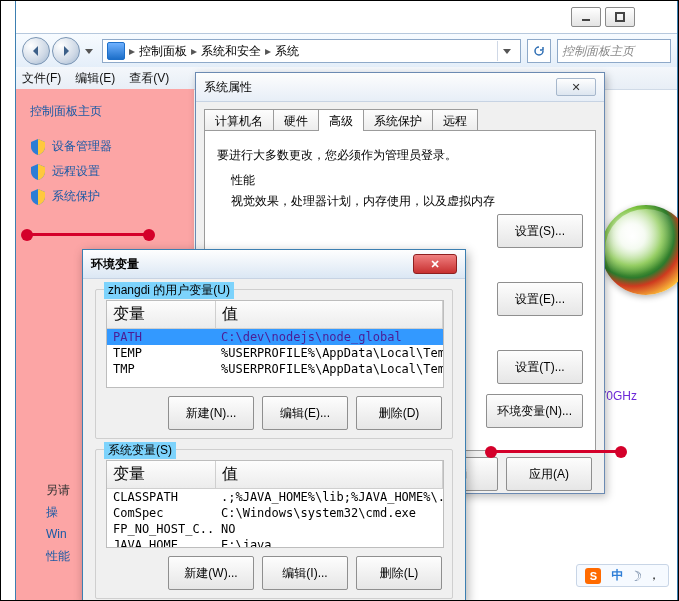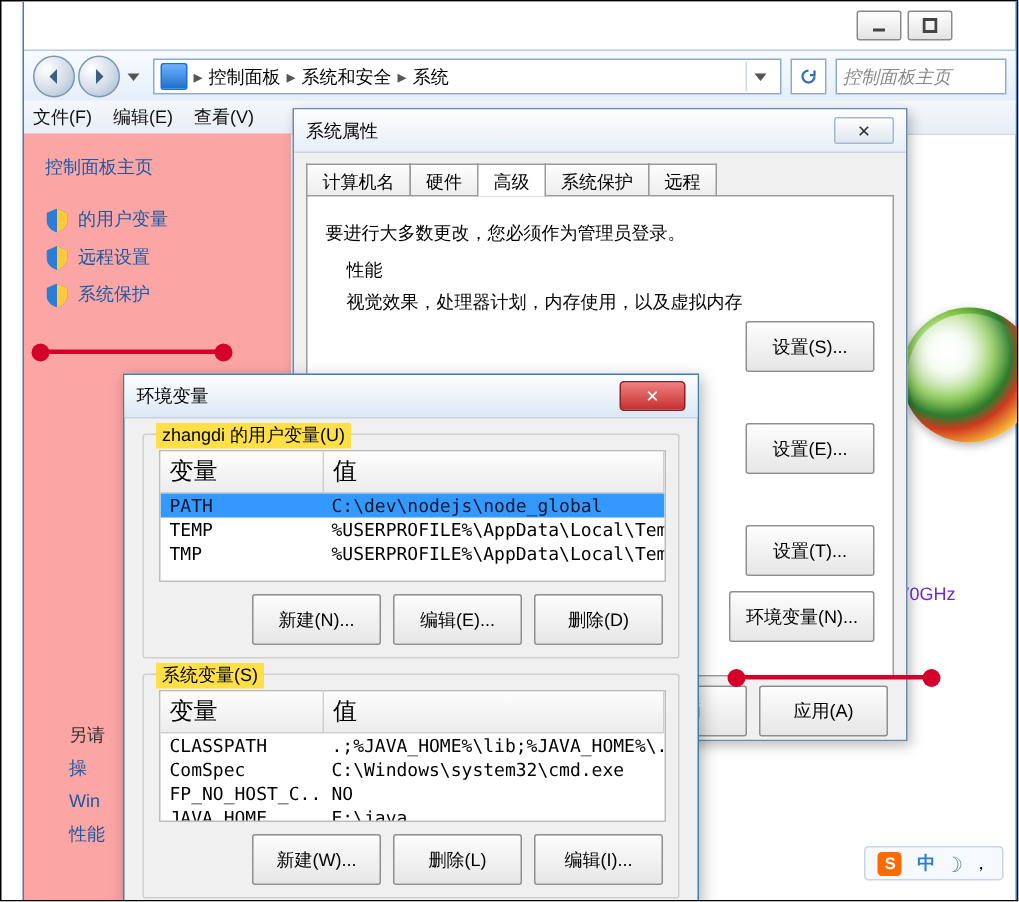--- a/index.html
+++ b/index.html
@@ -58,35 +58,35 @@
   .tab-body{position:absolute;left:8px;right:8px;top:57px;bottom:42px;border:1px solid #9b9b9b;background:#fff;padding:12px;box-sizing:border-box;}
   .para{margin:4px 0;}
   .sub{margin-left:14px;}
   .groupbox{border:none;margin:8px 0 10px;padding:0;}
   .btnrow{text-align:right;margin-top:4px;}
   .winbtn{min-width:86px;height:34px;border:1px solid #8f8f8f;background:linear-gradient(#fdfdfd,#e6e6e6);border-radius:2px;padding:0 10px;font-size:12px;font-family:inherit;}
   .dlg1-foot{position:absolute;left:0;right:0;bottom:0;height:38px;display:flex;align-items:center;justify-content:flex-end;gap:8px;padding:0 12px;background:#f0f0f0;}
 
   
   .dlg2{position:absolute;left:81px;top:248px;width:382px;height:352px;background:#f0f0f0;border:1px solid #3c7fb1;box-shadow:2px 3px 10px rgba(0,0,0,.3);}
-  .dlg2 .dlg-title{background:linear-gradient(#fefefe,#dbe7f4);}
+  .dlg2 .dlg-title{background:linear-gradient(#fefefe,#dbe7f4);font-weight:bold;}
   .dlg2 .dlg-close.red{background:linear-gradient(#f08080,#c73030);border-color:#8e2020;color:#fff;width:42px;height:18px;border-radius:3px;}
   .gb{position:relative;border:1px solid #cfcfcf;margin:10px 12px;padding:10px 10px 8px;border-radius:2px;}
-  .gb-title{position:absolute;top:-8px;left:8px;background:#fde047;padding:0 4px;font-size:12px;}
+  .gb-title{position:absolute;top:-8px;left:8px;background:#7dd3fc;padding:0 4px;font-size:12px;}
   .tbl{width:100%;border:1px solid #bdbdbd;background:#fff;height:86px;overflow:hidden;}
   .tbl-head{display:flex;background:linear-gradient(#fdfdfd,#ececec);border-bottom:1px solid #cfcfcf;}
   .th{padding:3px 6px;font-size:16px;border-right:1px solid #cfcfcf;}
   .th.c1{width:96px;}
   .th.c2{flex:1;}
   .tbl-body{font-family:SimSun,monospace;font-size:12px;}
   .tr{display:flex;}
   .td{padding:1px 6px;white-space:nowrap;overflow:hidden;}
   .td.c1{width:96px;}
   .td.c2{flex:1;}
-  .tr.sel{background:#3399ff;color:#0f172a;}
+  .tr.sel{background:#3399ff;color:#4c1d95;}
   .gb .btnrow{display:flex;justify-content:flex-end;gap:8px;margin-top:8px;}
 
   .arrow-tri{width:0;height:0;border-left:4px solid transparent;border-right:4px solid transparent;border-top:5px solid #555;}
 </style>
 </head>
 <body>
 
 <div class="stage">
 
   <div class="wnd-main">
@@ -152,21 +152,21 @@
     <div class="leftpane">
       <span class="cp-home">控制面板主页</span>
       <div id="side-items">
           <div class="side-item">
             <span class="side-icon">
               <svg class="shield" viewBox="0 0 14 16">
                 <path d="M7 0 L14 3 V8 C14 12 10.5 15 7 16 C3.5 15 0 12 0 8 V3 Z" fill="#2d7dd6"></path>
                 <path d="M7 0 L14 3 V8 C14 12 10.5 15 7 16 V0 Z" fill="#ffc83d"></path>
               </svg>
             </span>
-            <span class="side-link">的用户变量</span>
+            <span class="side-link">设备管理器</span>
           </div>
           <div class="side-item">
             <span class="side-icon">
               <svg class="shield" viewBox="0 0 14 16">
                 <path d="M7 0 L14 3 V8 C14 12 10.5 15 7 16 C3.5 15 0 12 0 8 V3 Z" fill="#2d7dd6"></path>
                 <path d="M7 0 L14 3 V8 C14 12 10.5 15 7 16 V0 Z" fill="#ffc83d"></path>
               </svg>
             </span>
             <span class="side-link">远程设置</span>
           </div>
@@ -296,19 +296,19 @@
               <div class="td c2">NO</div>
             </div>
             <div class="tr">
               <div class="td c1">JAVA_HOME</div>
               <div class="td c2">E:\java</div>
             </div>
           </div>
       </div>
       <div class="btnrow">
         <button class="winbtn">新建(W)...</button>
+        <button class="winbtn">编辑(I)...</button>
         <button class="winbtn">删除(L)</button>
-        <button class="winbtn">编辑(I)...</button>
       </div>
     </div>
   </div>
 
 </div>
 
 </body></html>

